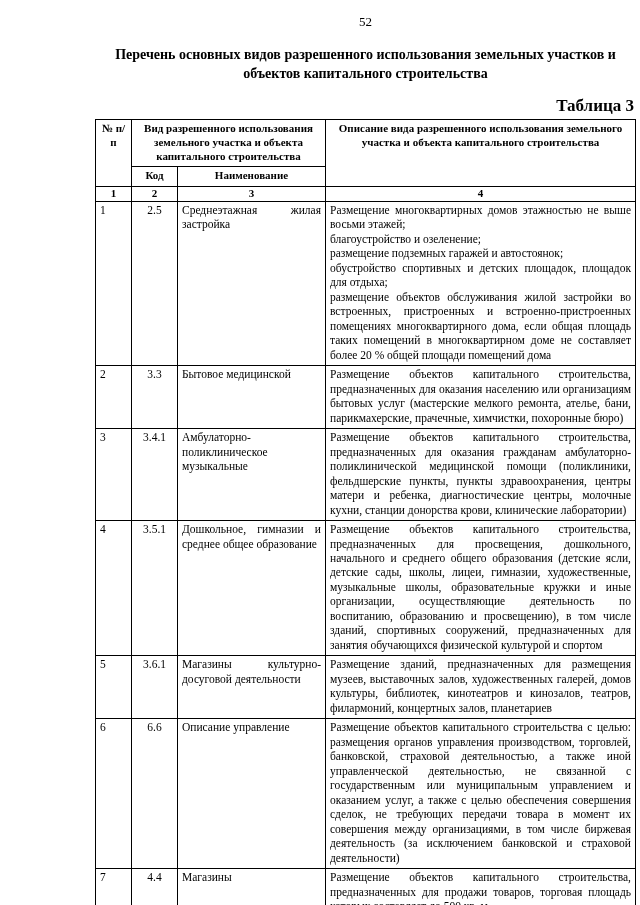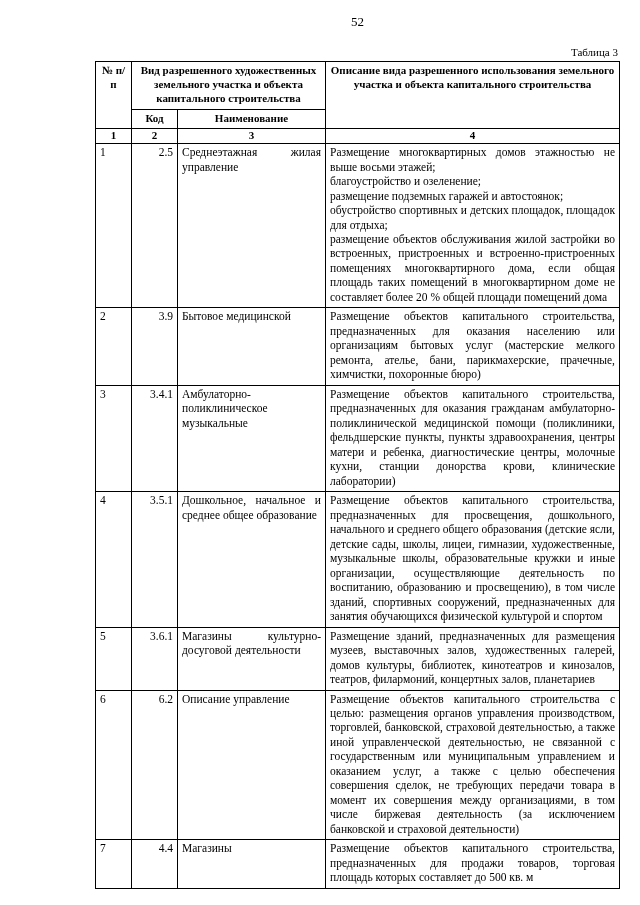--- a/index.html
+++ b/index.html
@@ -2,42 +2,42 @@
 <html><head>
 <meta charset="utf-8">
 <style>
   * { box-sizing: border-box; }
   html, body { margin: 0; padding: 0; background: #e8e8e8; }
   .page {
     width: 640px;
     height: 905px;
     background: #ffffff;
     margin: 0 auto;
-    padding: 14px 20px 20px 95px;
+    padding: 14px 4px 20px 95px;
     font-family: "Liberation Serif", "DejaVu Serif", serif;
     color: #000;
     overflow: hidden;
   }
   .page-number {
     text-align: center;
     font-size: 13px;
     margin-bottom: 16px;
   }
   .doc-title {
     font-size: 14px;
     font-weight: bold;
     text-align: center;
     line-height: 1.35;
     margin: 0 10px 2px 10px;
   }
   .table-caption {
     text-align: right;
-    font-weight: normal;
-    font-size: 11px;
-    margin: 2px 2px 3px 0;
+    font-weight: bold;
+    font-size: 17px;
+    margin: 12px 2px 3px 0;
   }
   table.land-use {
     border-collapse: collapse;
     width: 100%;
     table-layout: fixed;
   }
   table.land-use th,
   table.land-use td {
     border: 1px solid #000;
     font-size: 11.5px;
@@ -52,100 +52,101 @@
     font-size: 11px;
     padding-top: 2px;
     margin-left: 39px;
   }
   tr.colnum-row th {
     font-weight: bold;
     padding: 0 2px 1px 2px;
     line-height: 1.15;
   }
   td.c-num  { text-align: left; padding-left: 5px; }
-  td.c-code { text-align: right; padding-left: 4px; }
+  td.c-code { text-align: center; padding-left: 4px; }
   td.c-name { text-align: justify; }
   td.c-desc {
     text-align: justify;
     white-space: pre-line;
     padding: 1px 6px 6px 6px;
   }
 </style>
 </head>
 <body>
 
 <div class="page">
 
   <div class="page-number">52</div>
 
+  <div class="doc-title">Перечень основных видов разрешенного использования земельных участков и объектов капитального строительства</div>
 
   <div class="table-caption">Таблица 3</div>
 
   <table class="land-use">
     <colgroup>
       <col style="width:36px">
       <col style="width:46px">
       <col style="width:148px">
       <col>
     </colgroup>
     <thead>
       <tr>
         <th rowspan="2">№ п/п</th>
-        <th colspan="2">Вид разрешенного художественных земельного участка и объекта капитального строительства</th>
+        <th colspan="2">Вид разрешенного использования земельного участка и объекта капитального строительства</th>
         <th rowspan="2">Описание вида разрешенного использования земельного участка и объекта капитального строительства</th>
       </tr>
       <tr>
         <th>Код</th>
         <th>Наименование</th>
       </tr>
       <tr class="colnum-row">
         <th>1</th>
         <th>2</th>
         <th>3</th>
         <th>4</th>
       </tr>
     </thead>
     <tbody>
       <tr>
         <td class="c-num">1</td>
         <td class="c-code">2.5</td>
-        <td class="c-name">Среднеэтажная жилая управление</td>
+        <td class="c-name">Среднеэтажная жилая застройка</td>
         <td class="c-desc">Размещение многоквартирных домов этажностью не выше восьми этажей;
 благоустройство и озеленение;
 размещение подземных гаражей и автостоянок;
 обустройство спортивных и детских площадок, площадок для отдыха;
 размещение объектов обслуживания жилой застройки во встроенных, пристроенных и встроенно-пристроенных помещениях многоквартирного дома, если общая площадь таких помещений в многоквартирном доме не составляет более 20 % общей площади помещений дома</td>
       </tr>
       <tr>
         <td class="c-num">2</td>
-        <td class="c-code">3.9</td>
+        <td class="c-code">3.3</td>
         <td class="c-name">Бытовое медицинской</td>
         <td class="c-desc">Размещение объектов капитального строительства, предназначенных для оказания населению или организациям бытовых услуг (мастерские мелкого ремонта, ателье, бани, парикмахерские, прачечные, химчистки, похоронные бюро)</td>
       </tr>
       <tr>
         <td class="c-num">3</td>
         <td class="c-code">3.4.1</td>
         <td class="c-name">Амбулаторно-поликлиническое музыкальные</td>
         <td class="c-desc">Размещение объектов капитального строительства, предназначенных для оказания гражданам амбулаторно-поликлинической медицинской помощи (поликлиники, фельдшерские пункты, пункты здравоохранения, центры матери и ребенка, диагностические центры, молочные кухни, станции донорства крови, клинические лаборатории)</td>
       </tr>
       <tr>
         <td class="c-num">4</td>
         <td class="c-code">3.5.1</td>
-        <td class="c-name">Дошкольное, начальное и среднее общее образование</td>
+        <td class="c-name">Дошкольное, гимназии и среднее общее образование</td>
         <td class="c-desc">Размещение объектов капитального строительства, предназначенных для просвещения, дошкольного, начального и среднего общего образования (детские ясли, детские сады, школы, лицеи, гимназии, художественные, музыкальные школы, образовательные кружки и иные организации, осуществляющие деятельность по воспитанию, образованию и просвещению), в том числе зданий, спортивных сооружений, предназначенных для занятия обучающихся физической культурой и спортом</td>
       </tr>
       <tr>
         <td class="c-num">5</td>
         <td class="c-code">3.6.1</td>
         <td class="c-name">Магазины культурно-досуговой деятельности</td>
         <td class="c-desc">Размещение зданий, предназначенных для размещения музеев, выставочных залов, художественных галерей, домов культуры, библиотек, кинотеатров и кинозалов, театров, филармоний, концертных залов, планетариев</td>
       </tr>
       <tr>
         <td class="c-num">6</td>
-        <td class="c-code">6.2</td>
+        <td class="c-code">6.6</td>
         <td class="c-name">Описание управление</td>
         <td class="c-desc">Размещение объектов капитального строительства с целью: размещения органов управления производством, торговлей, банковской, страховой деятельностью, а также иной управленческой деятельностью, не связанной с государственным или муниципальным управлением и оказанием услуг, а также с целью обеспечения совершения сделок, не требующих передачи товара в момент их совершения между организациями, в том числе биржевая деятельность (за исключением банковской и страховой деятельности)</td>
       </tr>
       <tr>
         <td class="c-num">7</td>
         <td class="c-code">4.4</td>
         <td class="c-name">Магазины</td>
         <td class="c-desc">Размещение объектов капитального строительства, предназначенных для продажи товаров, торговая площадь которых составляет до 500 кв. м</td>
       </tr>
     </tbody>

